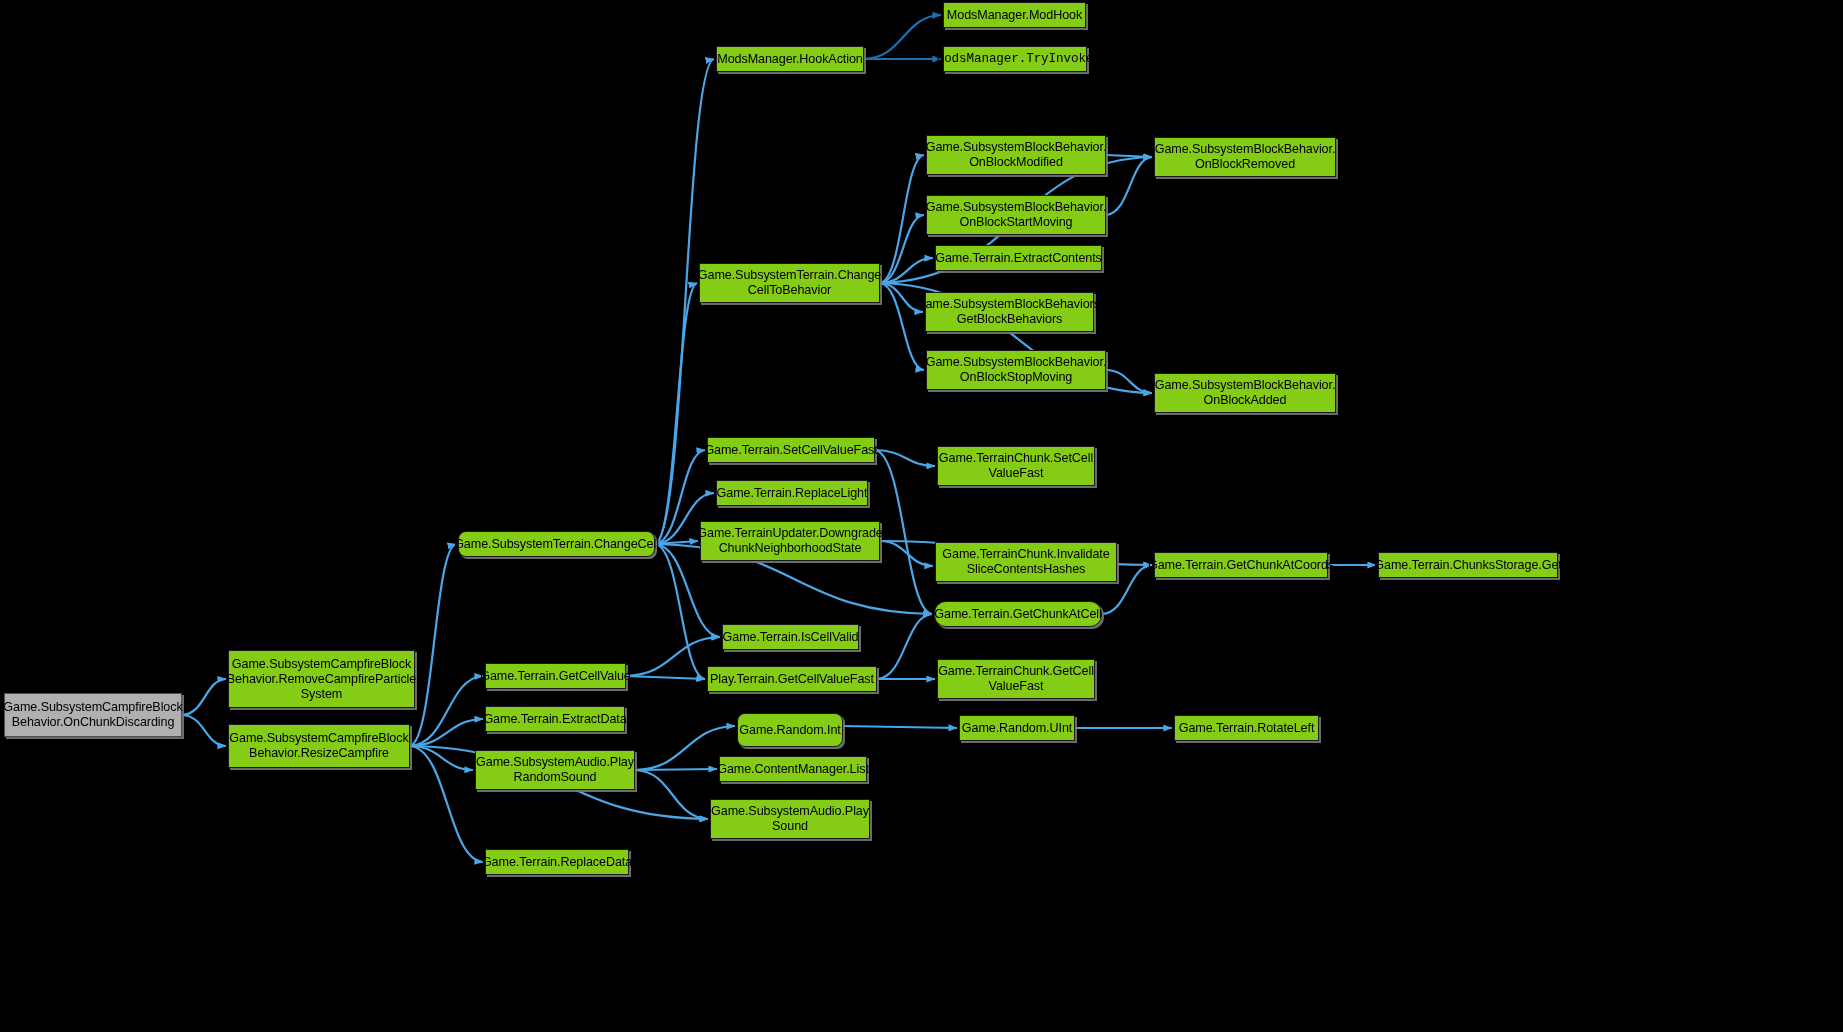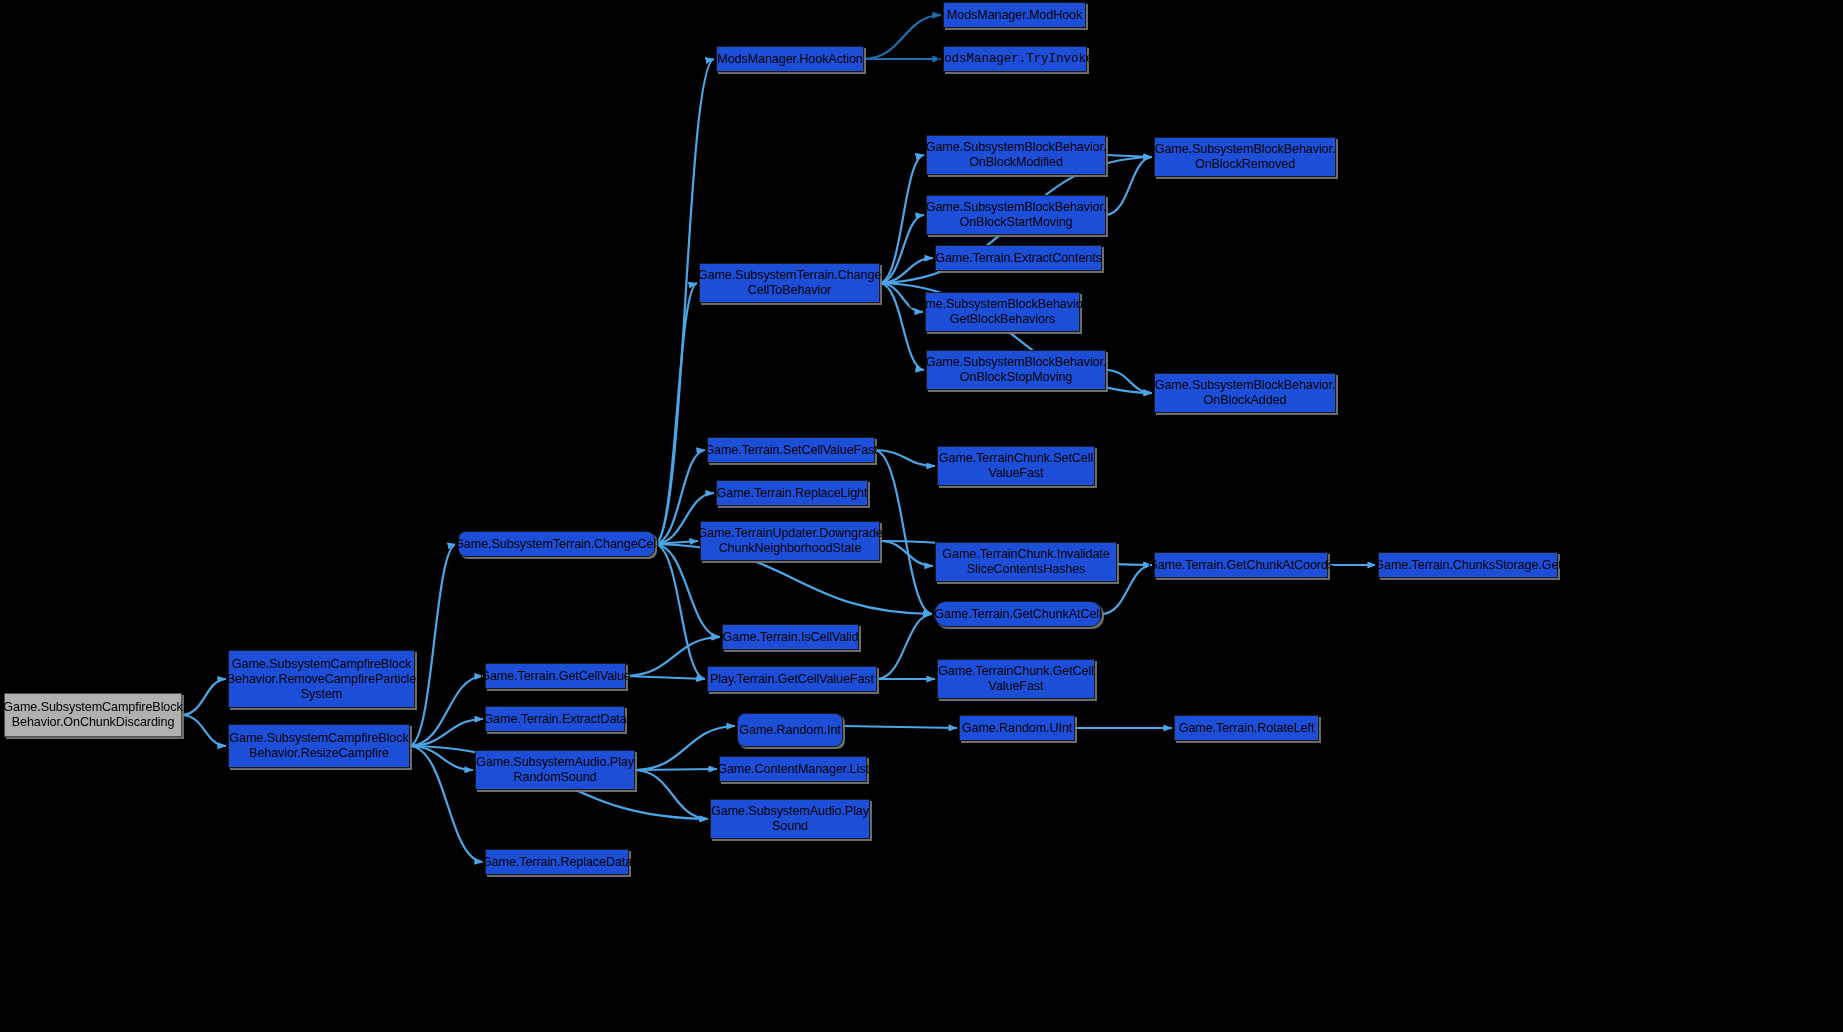--- a/index.html
+++ b/index.html
@@ -1,19 +1,19 @@
 <!DOCTYPE html>
 <html><head>
 <meta charset="utf-8">
 <style>
   html,body{margin:0;padding:0;background:#000;}
   #canvas{position:relative;width:1843px;height:1032px;background:#000;overflow:hidden;
           font-family:"Liberation Sans", sans-serif;}
   svg.edges{position:absolute;left:0;top:0;width:1843px;height:1032px;pointer-events:none;}
-  .node{position:absolute;box-sizing:border-box;background:#1d4ed8;border:1px solid #1a1a1a;
+  .node{position:absolute;box-sizing:border-box;background:#84cc16;border:1px solid #1a1a1a;
         box-shadow:2px 2px 0 rgba(120,120,120,0.9);
         display:flex;align-items:center;justify-content:center;text-align:center;
         color:#000;font-size:12.6px;line-height:15px;letter-spacing:-0.1px;
         padding:2px 5px;z-index:5;}
   .node.root{background:#b0b0b0;border-color:#4d4d4d;}
   .node span{display:block;white-space:pre-line;}
 </style>
 </head>
 <body>
 
@@ -146,21 +146,21 @@
         <span>Game.SubsystemBlockBehavior.
 OnBlockModified</span>
       </div>
       <div class="node" style="left: 926px; top: 195px; width: 180px; height: 40px;">
         <span>Game.SubsystemBlockBehavior.
 OnBlockStartMoving</span>
       </div>
       <div class="node" style="left: 935px; top: 245px; width: 167px; height: 26px;">
         <span>Game.Terrain.ExtractContents</span>
       </div>
-      <div class="node" style="left: 925px; top: 292px; width: 155px; height: 40px;">
+      <div class="node" style="left: 925px; top: 292px; width: 169px; height: 40px;">
         <span>Game.SubsystemBlockBehaviors.
 GetBlockBehaviors</span>
       </div>
       <div class="node" style="left: 926px; top: 350px; width: 180px; height: 40px;">
         <span>Game.SubsystemBlockBehavior.
 OnBlockStopMoving</span>
       </div>
       <div class="node" style="left: 937px; top: 446px; width: 158px; height: 40px;">
         <span>Game.TerrainChunk.SetCell
 ValueFast</span>

